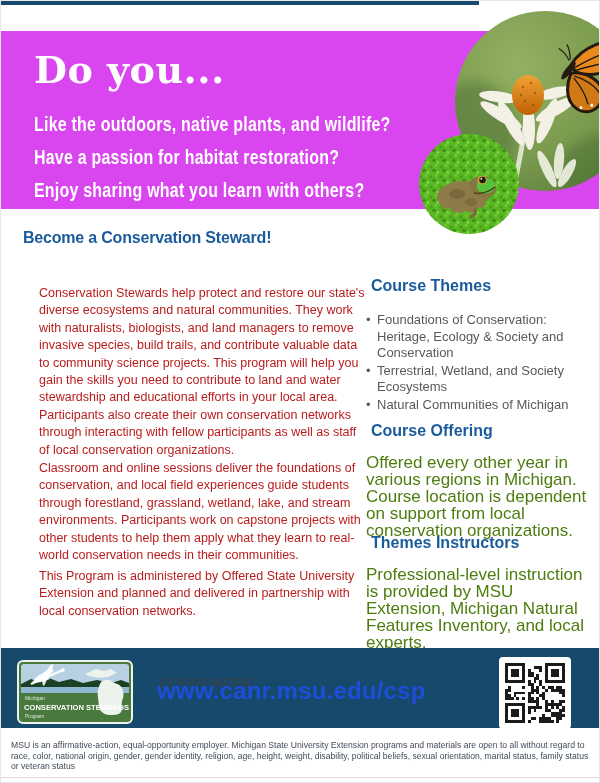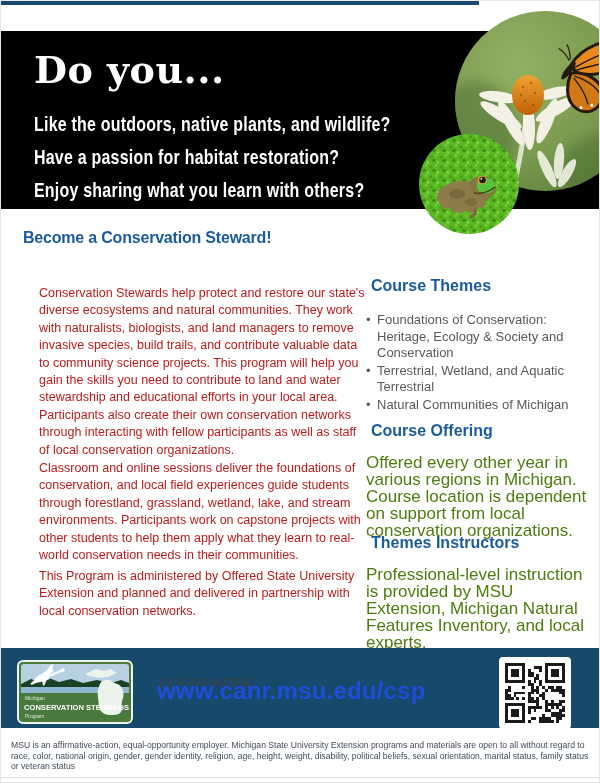--- a/index.html
+++ b/index.html
@@ -1,21 +1,21 @@
 <!DOCTYPE html>
 <html><head>
 <meta charset="utf-8">
 <style>
   html,body{margin:0;padding:0;background:#fff;}
   .page{position:relative;width:600px;height:783px;background:#ffffff;overflow:hidden;
         font-family:"Liberation Sans",sans-serif;border:1px solid #e6e6e6;box-sizing:border-box;}
 
   
   .top-strip{position:absolute;left:0;top:0;width:478px;height:4px;background:#17496d;}
-  .banner{position:absolute;left:0;top:30px;width:600px;height:178px;background:#000000;}
+  .banner{position:absolute;left:0;top:30px;width:600px;height:178px;background:#d946ef;}
   .banner h1{margin:0;position:absolute;left:33px;top:16px;color:#ffffff;
              font-family:"DejaVu Serif",serif;font-weight:bold;font-size:38px;letter-spacing:0.5px;}
   .questions{position:absolute;left:33px;top:76px;color:#ffffff;font-weight:bold;
              font-size:21px;line-height:33px;letter-spacing:0.3px;
              transform:scaleX(0.76);transform-origin:left top;white-space:nowrap;}
   .photo-circle{position:absolute;border-radius:50%;overflow:hidden;}
   .circle-butterfly{left:454px;top:10px;width:180px;height:180px;z-index:2;}
   .circle-frog{left:418px;top:133px;width:100px;height:100px;z-index:3;}
   .photo-circle svg{display:block;}
 
@@ -172,21 +172,21 @@
 
   <h2 class="main-heading">Become a Conservation Steward!</h2>
   <p class="body-par p1">Conservation Stewards help protect and restore our state's diverse ecosystems and natural communities. They work with naturalists, biologists, and land managers to remove invasive species, build trails, and contribute valuable data to community science projects. This program will help you gain the skills you need to contribute to land and water stewardship and educational efforts in your local area. Participants also create their own conservation networks through interacting with fellow participants as well as staff of local conservation organizations.</p>
   <p class="body-par p2">Classroom and online sessions deliver the foundations of conservation, and local field experiences guide students through forestland, grassland, wetland, lake, and stream environments. Participants work on capstone projects with other students to help them apply what they learn to real-world conservation needs in their communities.</p>
   <p class="body-par p3">This Program is administered by Offered State University Extension and planned and delivered in partnership with local conservation networks.</p>
 
   <div class="sec sec-themes">
     <h3>Course Themes</h3>
     <ul class="bullet-list">
       <li>Foundations of Conservation: Heritage, Ecology &amp; Society and Conservation</li>
-      <li>Terrestrial, Wetland, and Aquatic Terrestrial</li>
+      <li>Terrestrial, Wetland, and Society Ecosystems</li>
       <li>Natural Communities of Michigan</li>
     </ul>
   </div>
   <div class="sec sec-offering">
     <h3>Course Offering</h3>
     <p>Offered every other year in various regions in Michigan. Course location is dependent on support from local conservation organizations.</p>
   </div>
   <div class="sec sec-instructors">
     <h3>Themes Instructors</h3>
     <p>Professional-level instruction is provided by MSU Extension, Michigan Natural Features Inventory, and local experts.</p>

